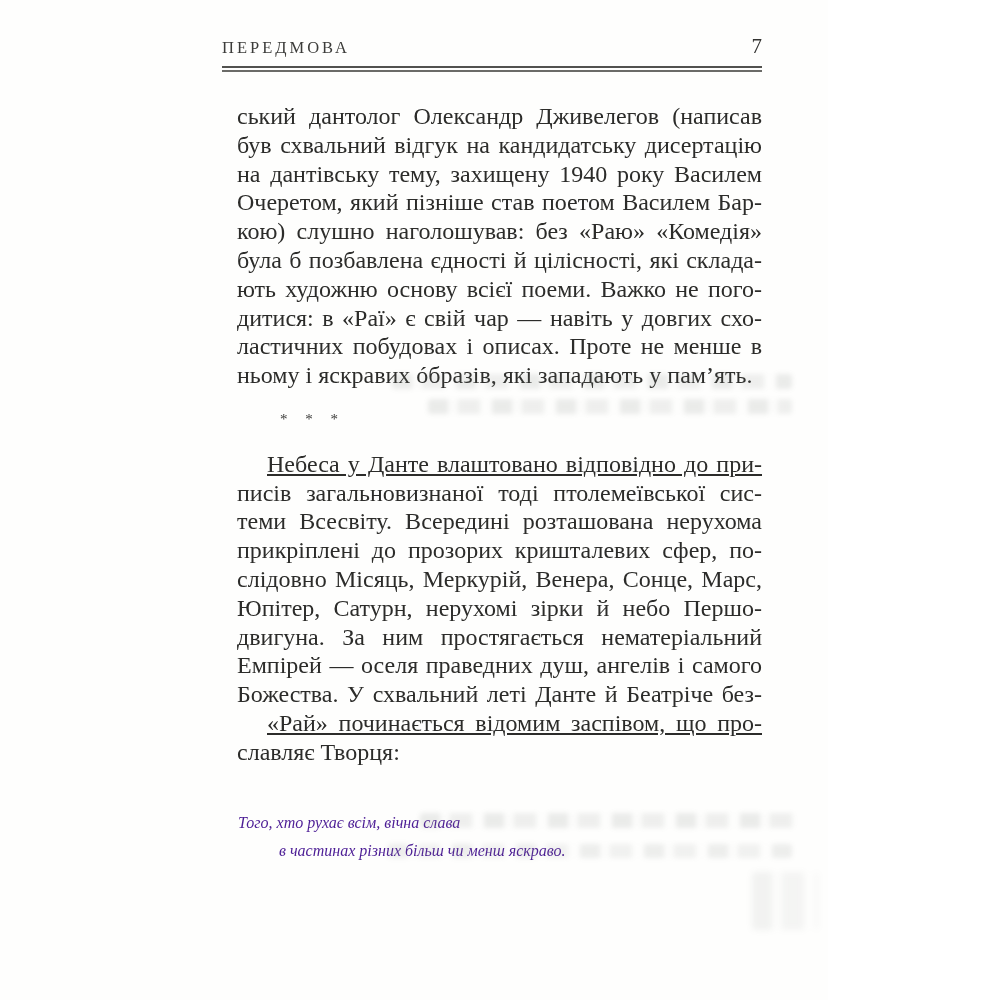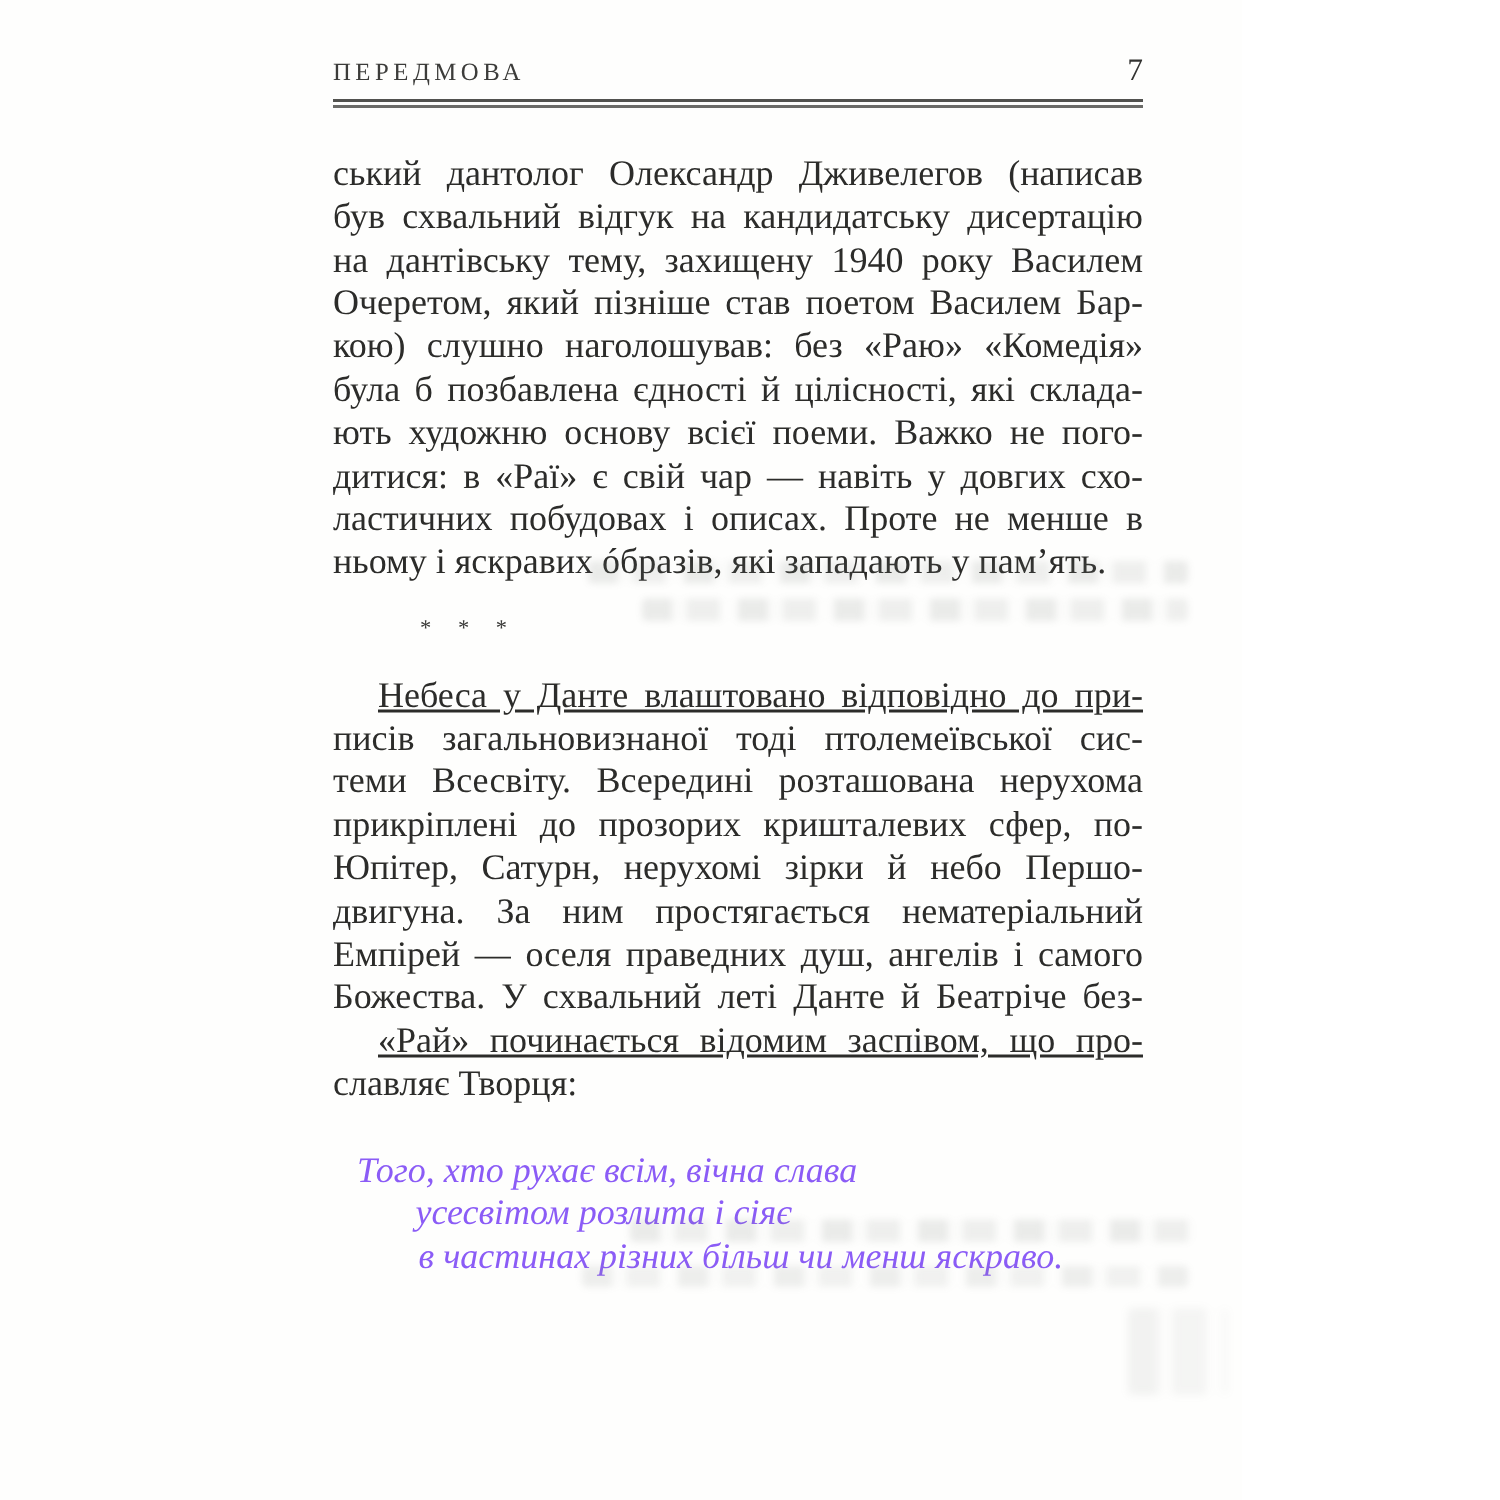--- a/index.html
+++ b/index.html
@@ -26,37 +26,37 @@
   .rule{
     margin-top:7px;height:2px;
     border-top:2px solid #52524f;
     border-bottom:2px solid #6b6b68;
   }
   .bodytext{
     margin-top:30px;
     font-size:24px;color:#2c2c2a;
   }
   .line{
-    height:28.8px;line-height:28.8px;white-space:nowrap;
+    height:28.8px;line-height:28.8px;white-space:nowrap;margin-left:15px;
   }
   .j{
     white-space:normal;
     text-align:justify;text-align-last:justify;
     word-spacing:-0.5px;
   }
   .ind{ text-indent:30px;text-decoration:underline; }
   .separator{
     height:28.8px;line-height:28.8px;
     margin-top:15px;margin-left:58px;
     font-size:15px;letter-spacing:7px;color:#3a3a38;
   }
   .p2{ margin-top:16px; }
   .verse{
-    margin-top:29px;
-    font-style:italic;font-size:24px;color:#8b5cf6;
+    margin-top:42px;
+    font-style:italic;font-size:16px;color:#4c1d95;
   }
   .verse .line{ height:28.4px;line-height:28.4px; }
   .v1{ margin-left:16px; }
   .v2{ margin-left:55px; }
   .v3{ margin-left:57px; }
   
   .bleed{
     position:absolute;
     background:repeating-linear-gradient(90deg,
       rgba(125,130,125,0.38) 0 20px, rgba(125,130,125,0.05) 20px 30px,
@@ -99,34 +99,34 @@
         <div class="line">ньому і яскравих óбразів, які западають у пам’ять.</div>
       </div>
 
       <div class="separator">* * *</div>
 
       <div class="p2">
         <div class="line j ind">Небеса у Данте влаштовано відповідно до при-</div>
         <div class="line j">писів загальновизнаної тоді птолемеївської сис-</div>
         <div class="line j">теми Всесвіту. Всередині розташована нерухома</div>
         <div class="line j">прикріплені до прозорих кришталевих сфер, по-</div>
+        <div class="line j">слідовно Місяць, Меркурій, Венера, Сонце, Марс,</div>
         <div class="line j">Юпітер, Сатурн, нерухомі зірки й небо Першо-</div>
         <div class="line j">двигуна. За ним простягається нематеріальний</div>
         <div class="line j">Емпірей — оселя праведних душ, ангелів і самого</div>
         <div class="line j">Божества. У схвальний леті Данте й Беатріче без-</div>
       </div>
 
       <div>
         <div class="line j ind">«Рай» починається відомим заспівом, що про-</div>
         <div class="line">славляє Творця:</div>
       </div>
 
       <div class="verse">
         <div class="line v1">Того, хто рухає всім, вічна слава</div>
-        <div class="line v2">усесвітом розлита і сіяє</div>
         <div class="line v3">в частинах різних більш чи менш яскраво.</div>
       </div>
 
     </div>
   </div>
 
   <div class="bleed bleed-a"></div>
   <div class="bleed bleed-b"></div>
   <div class="bleed bleed-c"></div>
   <div class="bleed bleed-d"></div>

